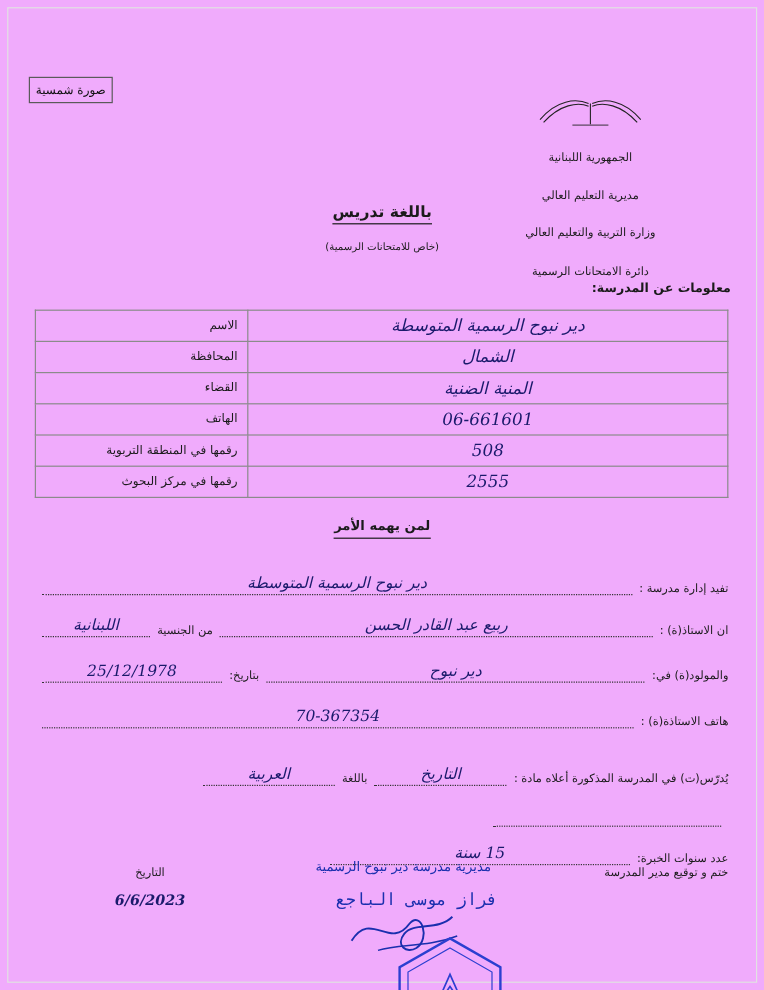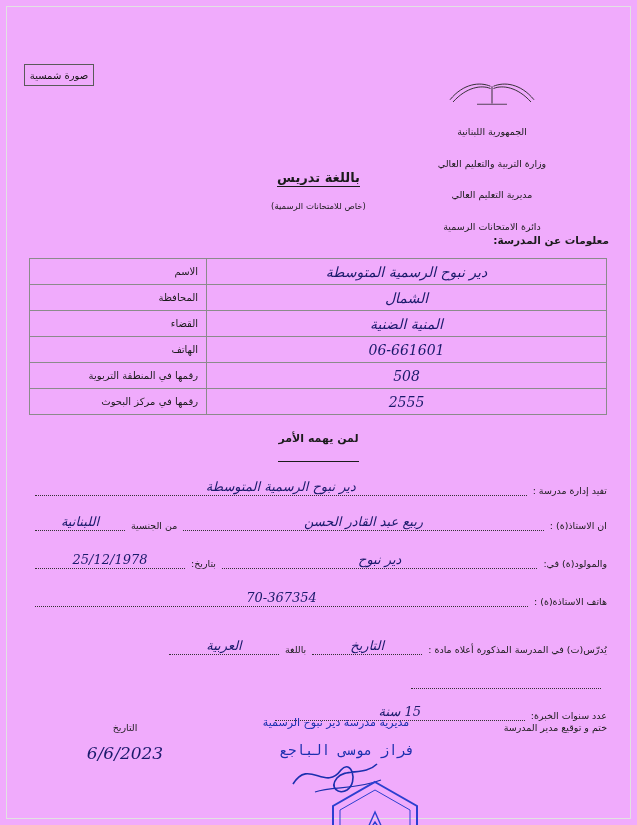--- a/index.html
+++ b/index.html
@@ -135,21 +135,21 @@
   }
 
   #whom-label {
     position: absolute;
     right: 0; left: 0;
     text-align: center;
     top: 432px;
     font-size: 11px;
     font-weight: bold;
   }
-  #whom-label span { border-bottom: 1px solid #1b1b1b; padding-bottom: 16px;}
+  #whom-label span { border-bottom: 1px solid #1b1b1b; padding-bottom: 3px;}
 
   
   .row {
     position: absolute;
     right: 30px;
     width: 578px;
     height: 30px;
     font-size: 9.5px;
     display: flex;
     align-items: flex-end;
@@ -191,25 +191,26 @@
     position: absolute;
     left: 60px;
     top: 722px;
     width: 130px;
     text-align: center;
     font-size: 9.5px;
   }
   .footer-left .ink {
     font-family: "DejaVu Serif", serif;
     color: #1a1a6b;
-    font-size: 17px;
+    font-size: 12px;
     font-style: italic;
     direction: ltr;
     display: block;
     margin-top: 10px;
+    font-weight: bold;
   }
   .footer-right {
     position: absolute;
     right: 30px;
     top: 722px;
     font-size: 9.5px;
   }
   .school-stamp-text {
     position: absolute;
     right: 196px;
@@ -257,22 +258,22 @@
   <div class="gov-header">
     <svg class="cedar" viewBox="0 0 120 34">
       <path d="M4 26 C22 4 44 2 58 8" fill="none" stroke="#222" stroke-width="1.2"></path>
       <path d="M8 29 C26 9 46 6 58 11" fill="none" stroke="#222" stroke-width="1.2"></path>
       <path d="M116 26 C98 4 76 2 62 8" fill="none" stroke="#222" stroke-width="1.2"></path>
       <path d="M112 29 C94 9 74 6 62 11" fill="none" stroke="#222" stroke-width="1.2"></path>
       <line x1="60" y1="8" x2="60" y2="31" stroke="#222" stroke-width="1.2"></line>
       <line x1="40" y1="32" x2="80" y2="32" stroke="#222" stroke-width="1"></line>
     </svg>
     <div class="line">الجمهورية اللبنانية</div>
+    <div class="line">مديرية التعليم العالي</div>
     <div class="line">وزارة التربية والتعليم العالي</div>
-    <div class="line">مديرية التعليم العالي</div>
     <div class="line">دائرة الامتحانات الرسمية</div>
   </div>
 
   <div class="doc-title">
     <span class="ul">باللغة تدريس</span>
   </div>
   <div class="doc-sub">(خاص للامتحانات الرسمية)</div>
 
   <div class="section-label" id="school-info-label">معلومات عن المدرسة:</div>
 

